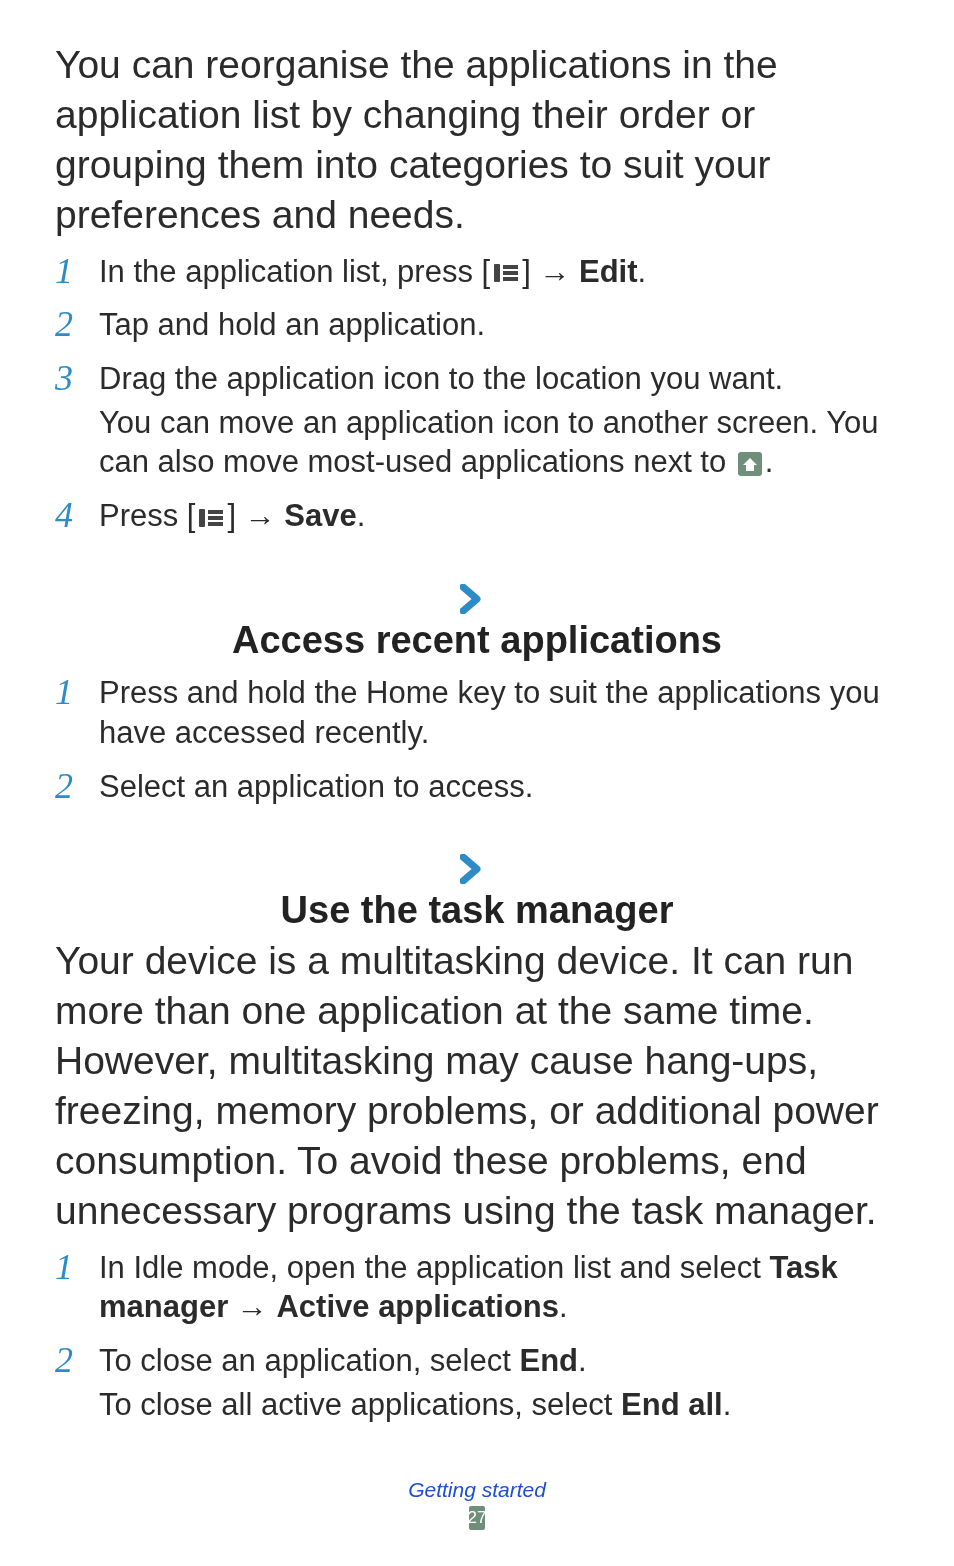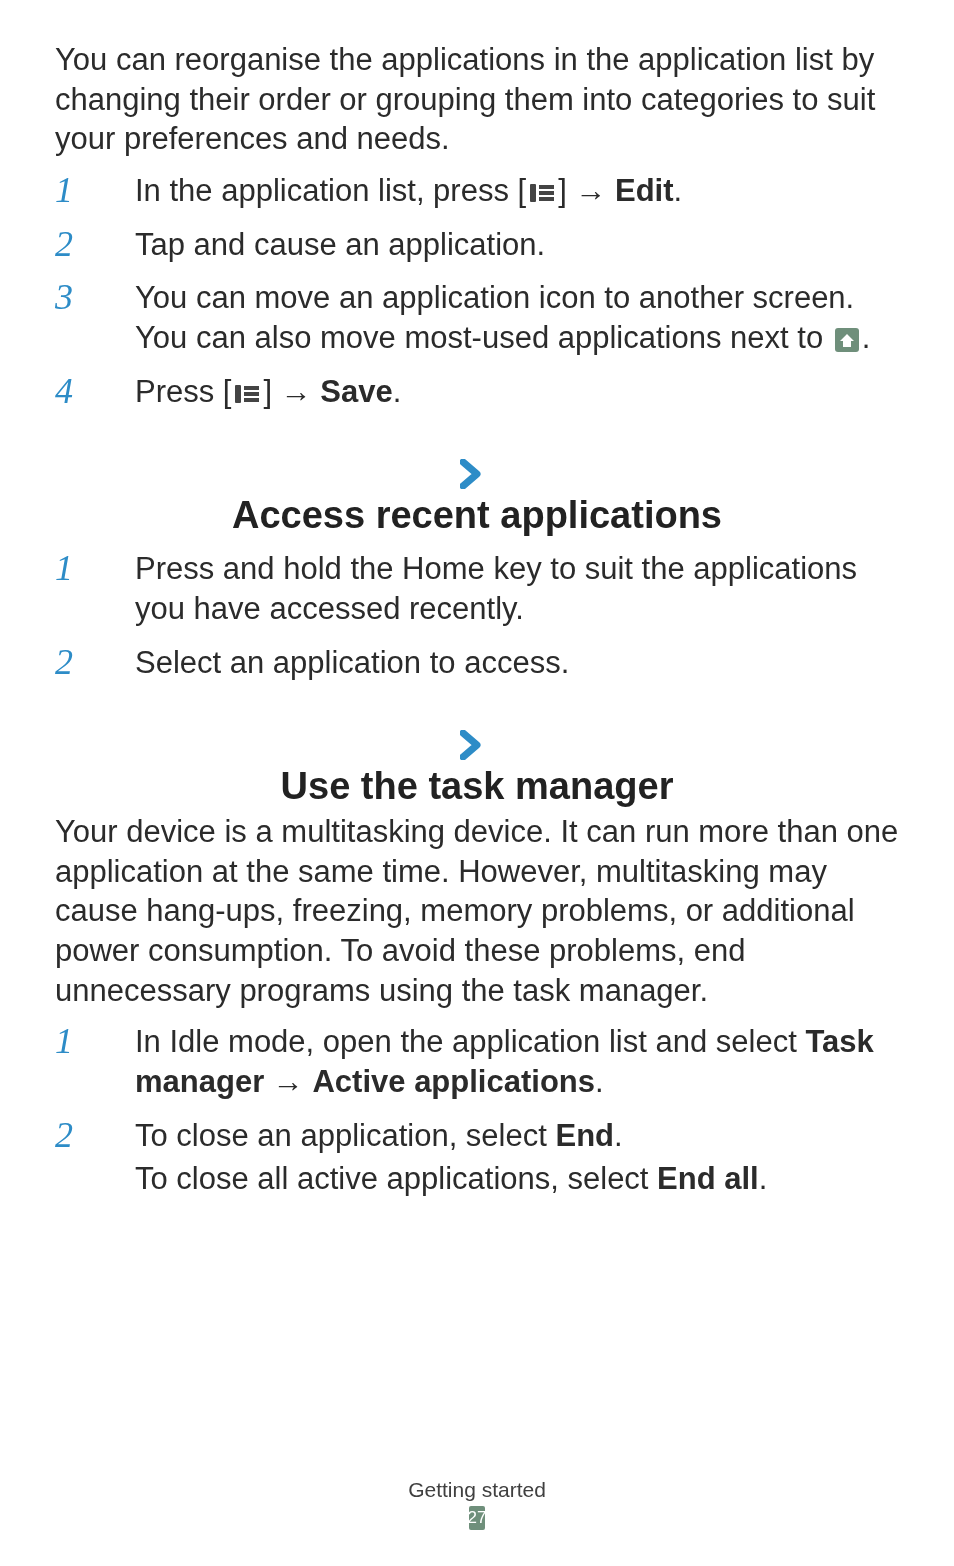--- a/index.html
+++ b/index.html
@@ -37,21 +37,21 @@
     margin-right: 12px;
     display: inline-block;
   }
   .heading-text {
     font-size: 38px;
     font-weight: 700;
     line-height: 1.1;
     color: #222;
   }
   .body-text {
-    font-size: 31px;
+    font-size: 39px;
     line-height: 1.28;
     margin: 0;
     color: #2b2b2b;
   }
   ol {
     list-style: none;
     padding: 0;
     margin: 12px 0 0 0;
   }
   li {
@@ -67,43 +67,43 @@
     width: 44px;
     flex-shrink: 0;
     line-height: 1.1;
     text-align: left;
   }
   .step-body {
     font-size: 31px;
     line-height: 1.28;
     color: #2b2b2b;
     flex: 1;
-    margin-left: 36px;
   }
   .step-body p {
     margin: 0 0 4px 0;
   }
   .bold { font-weight: 700; }
   .inline-icon {
     display: inline-flex;
     vertical-align: middle;
     margin: 0 2px;
   }
   .inline-icon.menu svg { width: 28px; height: 22px; }
   .inline-icon.home svg { width: 26px; height: 26px; }
   .footer {
     position: absolute;
     bottom: 36px;
     left: 0;
     right: 0;
     text-align: center;
   }
   .footer-label {
+    font-style: italic;
     font-size: 21px;
-    color: #404040;
+    color: #1d4ed8;
   }
   .page-badge {
     margin: 4px auto 0 auto;
     width: 16px;
     height: 24px;
     background: #6f8f7b;
     color: #ffffff;
     font-size: 17px;
     display: flex;
     align-items: center;
@@ -130,26 +130,27 @@
                 <rect x="11" y="9" width="15" height="4" fill="#444"></rect>
                 <rect x="11" y="15" width="15" height="4" fill="#444"></rect>
               </svg>
             </span><span>] → </span><span class="bold">Edit</span><span>.</span>
         </p>
       </div>
     </li>
     <li>
       <span class="step-num">2</span>
       <div class="step-body">
-        <p>Tap and cause an application.</p>
+        <p>Tap and hold an application.</p>
       </div>
     </li>
     <li>
       <span class="step-num">3</span>
       <div class="step-body">
+        <p>Drag the application icon to the location you want.</p>
         <p>
           <span>You can move an application icon to another screen. You can also move most-used applications next to </span><span class="inline-icon home">
               <svg viewBox="0 0 26 26">
                 <rect x="1" y="1" width="24" height="24" rx="3" fill="#6f8f7b"></rect>
                 <path d="M6 14 L13 7 L20 14 L17 14 L17 20 L9 20 L9 14 Z" fill="#ffffff"></path>
               </svg>
             </span><span>.</span>
         </p>
       </div>
     </li>

